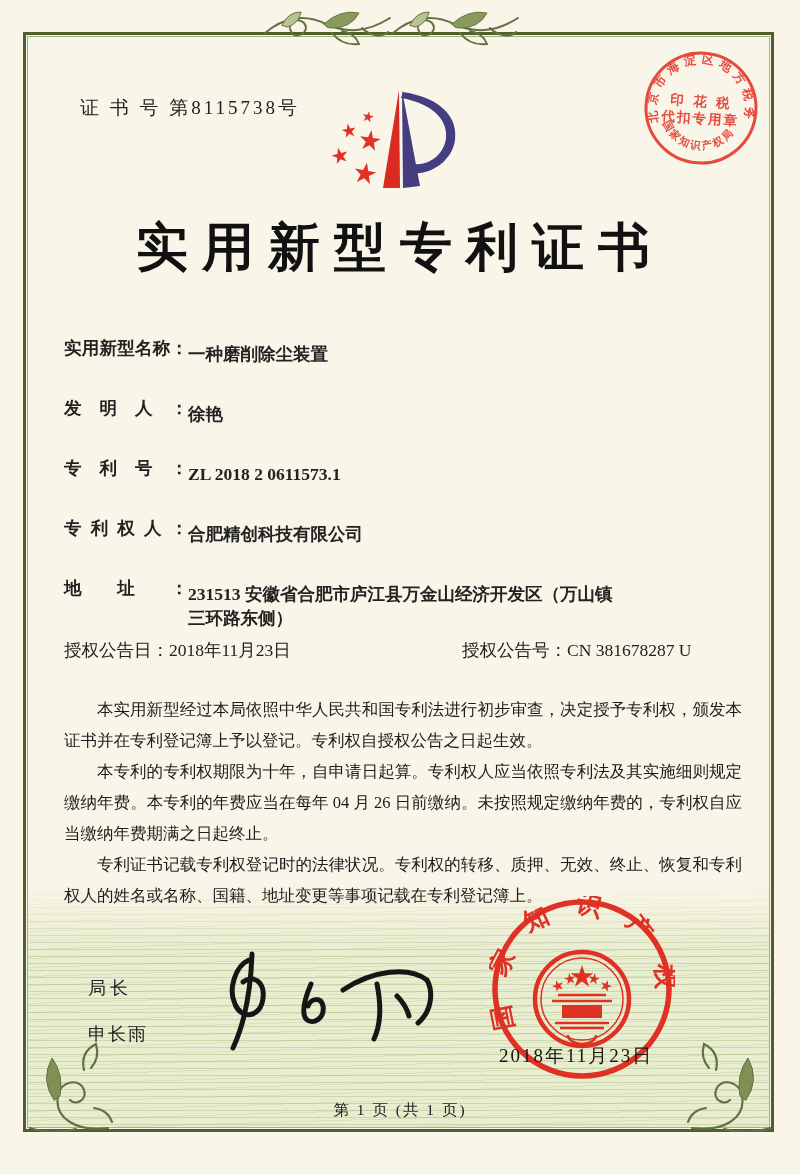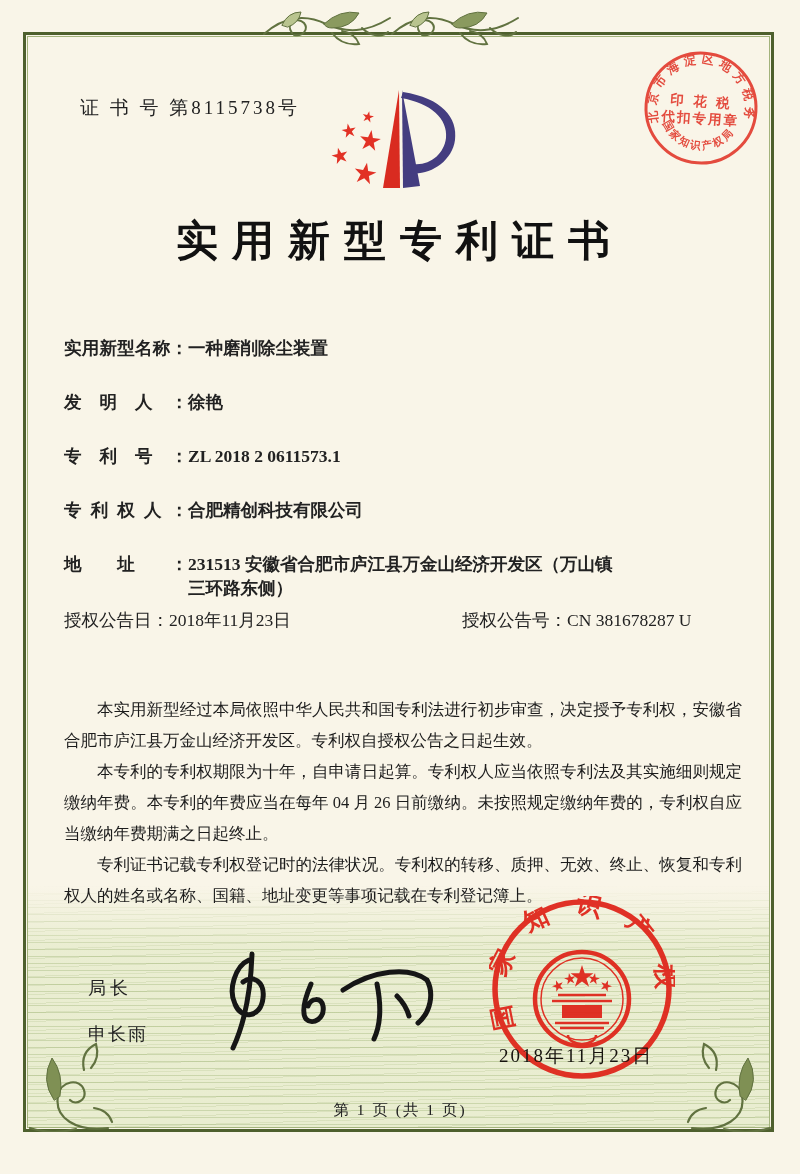--- a/index.html
+++ b/index.html
@@ -16,27 +16,27 @@
   .wave-band .lines{position:absolute;inset:0;
     background:
       repeating-linear-gradient(180deg, rgba(148,172,104,.35) 0 1px, rgba(0,0,0,0) 1px 7px),
       repeating-linear-gradient(178.3deg, rgba(148,172,104,.18) 0 1px, rgba(0,0,0,0) 1px 9px);
     -webkit-mask-image:linear-gradient(transparent 0,#000 70px);
             mask-image:linear-gradient(transparent 0,#000 70px);}
   
   .cert-no{position:absolute;left:80px;top:95px;font-size:19px;letter-spacing:3px;z-index:3;}
   .logo{position:absolute;left:323px;top:84px;z-index:3;}
   .title{position:absolute;left:0;right:0;top:213px;text-align:center;
-         font-size:42px;font-weight:bold;letter-spacing:14px;color:#111;z-index:3;}
+         font-size:52px;font-weight:bold;letter-spacing:14px;color:#111;z-index:3;}
   
   .fields{position:absolute;left:64px;top:336px;width:690px;font-size:17.5px;z-index:3;}
   .row{display:flex;line-height:24px;margin-bottom:30px;font-weight:bold;}
   .row .label{display:block;width:124px;flex:none;text-align:justify;
               text-align-last:justify;-moz-text-align-last:justify;}
-  .row .value{flex:1;}
+  .row .value{flex:1;margin-top:6px;}
   .row-addr{margin-bottom:8px;}
   .row-double{display:flex;line-height:24px;}
   .pair-left{display:flex;width:398px;flex:none;}
   .pair-right{display:flex;flex:1;}
   
   .paras{position:absolute;left:64px;width:678px;top:694px;z-index:3;
          font-size:16.5px;line-height:1.88;text-align:justify;color:#1c1c1c;}
   .paras p{margin:0;text-indent:2em;}
   
   .officer{position:absolute;left:88px;top:976px;z-index:3;font-size:18px;letter-spacing:4px;}
@@ -145,21 +145,21 @@
         <span class="value">2018年11月23日</span>
       </span>
       <span class="pair-right">
         <span class="label">授权公告号：</span>
         <span class="value">CN 381678287 U</span>
       </span>
     </div>
   </div>
 
   <div class="paras">
-    <p>本实用新型经过本局依照中华人民共和国专利法进行初步审查，决定授予专利权，安徽省合肥市庐江县万金山经济开发区。专利权自授权公告之日起生效。</p>
+    <p>本实用新型经过本局依照中华人民共和国专利法进行初步审查，决定授予专利权，颁发本证书并在专利登记簿上予以登记。专利权自授权公告之日起生效。</p>
     <p>本专利的专利权期限为十年，自申请日起算。专利权人应当依照专利法及其实施细则规定缴纳年费。本专利的年费应当在每年 04 月 26 日前缴纳。未按照规定缴纳年费的，专利权自应当缴纳年费期满之日起终止。</p>
     <p>专利证书记载专利权登记时的法律状况。专利权的转移、质押、无效、终止、恢复和专利权人的姓名或名称、国籍、地址变更等事项记载在专利登记簿上。</p>
   </div>
 
   <div class="officer">
     <div>局长</div>
     <div class="name">申长雨</div>
   </div>
 
   <svg class="sig" width="230" height="115" viewBox="0 0 230 115" fill="none" stroke="#161616" stroke-width="5" stroke-linecap="round">

